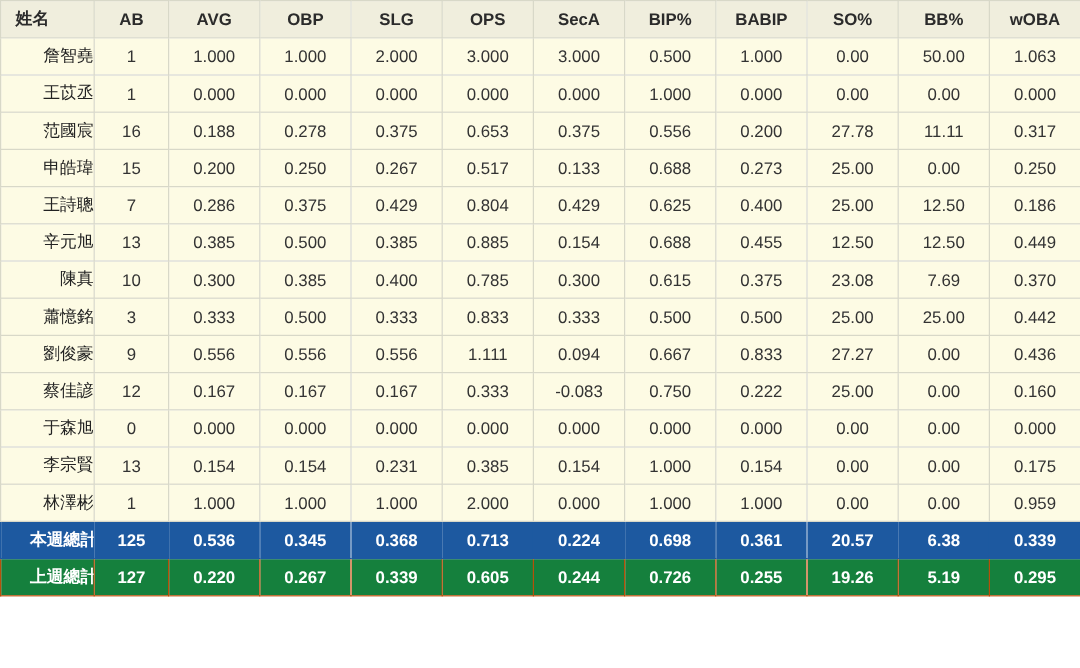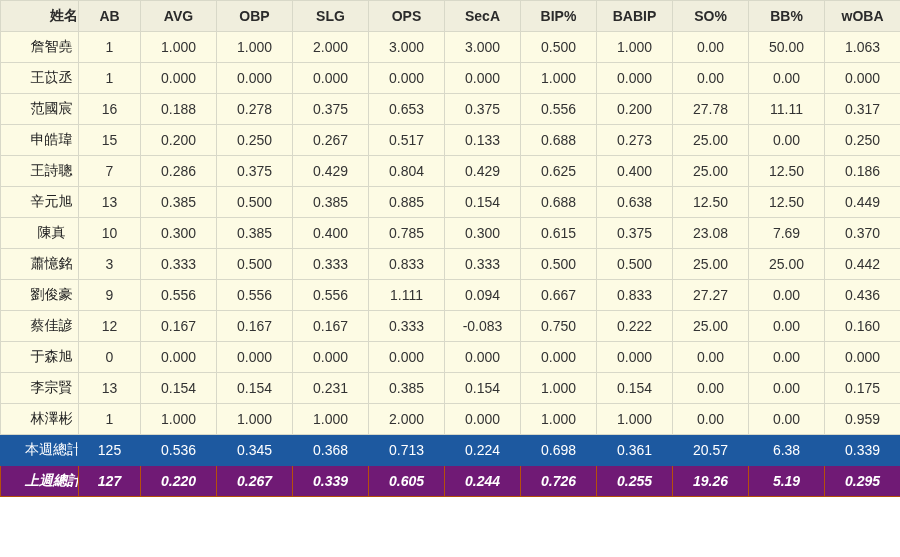--- a/index.html
+++ b/index.html
@@ -30,47 +30,46 @@
   }
   thead th {
     background: #f0eedd;
     color: #2b2b2b;
     font-weight: bold;
     border: 1px solid #d4d2bd;
     height: 30px;
     font-size: 14px;
   }
   thead th.name-col {
-    text-align: right;
+    text-align: left;
     padding-left: 12px;
   }
   tbody td {
     background: #fdfbe4;
     color: #333333;
   }
   tbody td.name-col {
-    text-align: center;
+    text-align: right;
     padding-left: 24px;
     color: #222222;
   }
   tbody tr.total-week td {
     background: #1d59a0;
     color: #ffffff;
-    font-weight: normal;
+    font-weight: bold;
     border: 1px solid #1d59a0;
   }
   tbody tr.total-week td.name-col {
     color: #ffffff;
   }
   tbody tr.total-last td {
-    background: #701a75;
+    background: #15803d;
     color: #ffffff;
     font-weight: bold;
     border: 1px solid #b5500a;
-    font-style: italic;
   }
   tbody tr.total-last td.name-col {
     color: #ffffff;
   }
   
   col.c-name { width: 78px; }
   col.c-ab   { width: 62px; }
   col.c-std  { width: 76px; }
 </style>
 </head>
@@ -180,21 +179,21 @@
       </tr>
       <tr>
         <td class="name-col">辛元旭</td>
         <td>13</td>
         <td>0.385</td>
         <td>0.500</td>
         <td>0.385</td>
         <td>0.885</td>
         <td>0.154</td>
         <td>0.688</td>
-        <td>0.638</td>
+        <td>0.455</td>
         <td>12.50</td>
         <td>12.50</td>
         <td>0.449</td>
       </tr>
       <tr>
         <td class="name-col">陳真</td>
         <td>10</td>
         <td>0.300</td>
         <td>0.385</td>
         <td>0.400</td>

